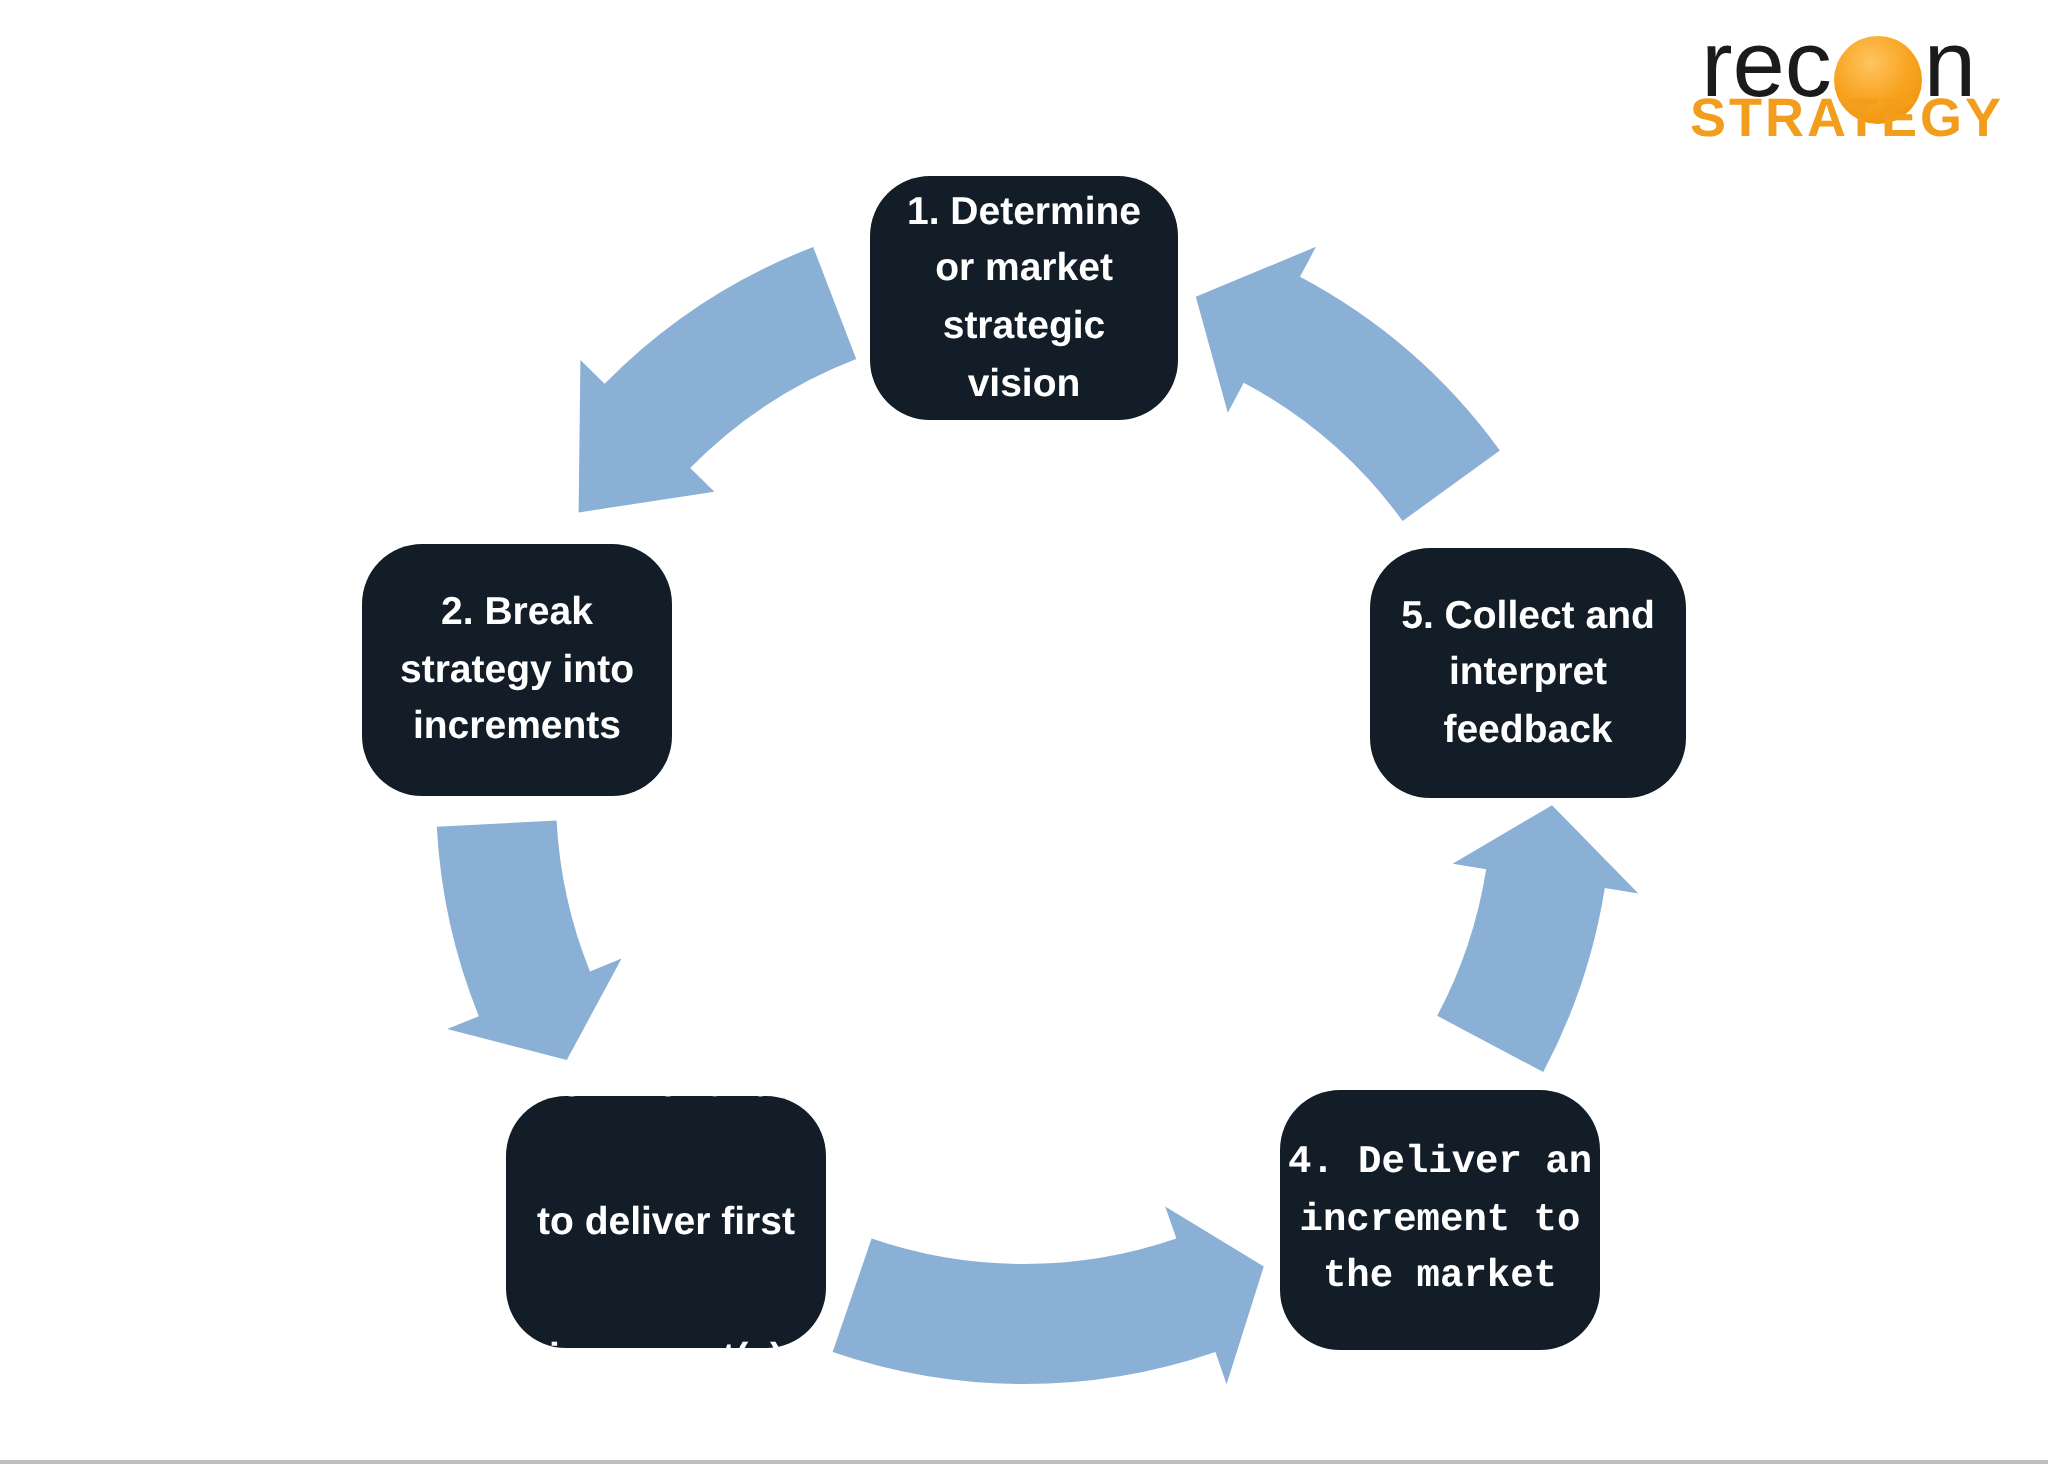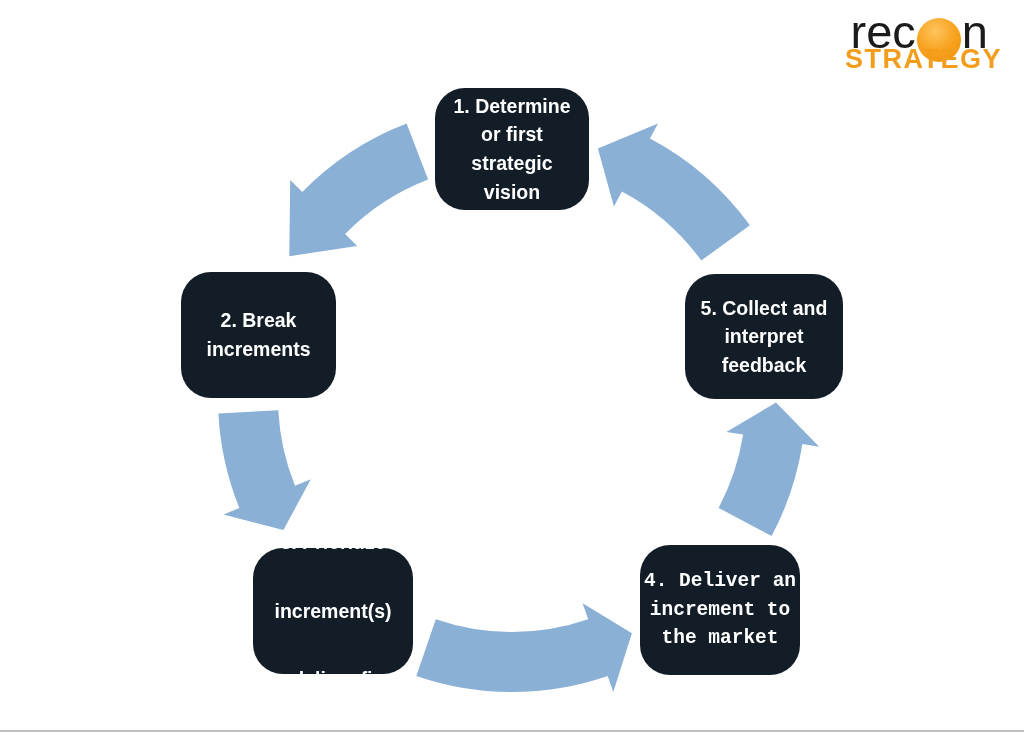--- a/index.html
+++ b/index.html
@@ -56,34 +56,35 @@
     <svg class="arrows" viewBox="0 0 1024 735" xmlns="http://www.w3.org/2000/svg">
       <path d="M 406.6,123.5 A 294 294 0 0 0 302.3,191.9 L 290.2,180.0 L 289.3,256.2 L 357.2,245.9 L 345.1,234.0 A 234 234 0 0 1 428.1,179.5 Z"></path>
       <path d="M 218.4,413.4 A 294 294 0 0 0 239.4,508.1 L 223.6,514.5 L 283.4,530.0 L 310.8,479.3 L 295.0,485.7 A 234 234 0 0 1 278.3,410.2 Z"></path>
       <path d="M 416.3,676.0 A 294 294 0 0 0 607.7,676.0 L 613.3,692.1 L 631.9,633.2 L 582.6,603.2 L 588.2,619.3 A 234 234 0 0 1 435.8,619.3 Z"></path>
       <path d="M 771.6,536.0 A 294 294 0 0 0 802.4,444.0 L 819.2,446.7 L 776.0,402.6 L 726.3,431.9 L 743.1,434.6 A 234 234 0 0 1 718.6,507.9 Z"></path>
       <path d="M 749.9,225.2 A 294 294 0 0 0 650.0,138.4 L 658.0,123.4 L 597.9,148.4 L 613.9,206.4 L 621.9,191.4 A 234 234 0 0 1 701.3,260.5 Z"></path>
     </svg>
 
     <div class="step s1">
       <div class="ln">1. Determine</div>
-      <div class="ln">or first</div>
+      <div class="ln">or market</div>
       <div class="ln">strategic</div>
       <div class="ln">vision</div>
     </div>
 
     <div class="step s2">
       <div class="ln">2. Break</div>
+      <div class="ln">strategy into</div>
       <div class="ln">increments</div>
     </div>
 
     <div class="step s3">
       <div class="ln">3. Prioritize</div>
+      <div class="ln">to deliver first</div>
       <div class="ln">increment(s)</div>
-      <div class="ln">to deliver first</div>
     </div>
 
     <div class="step s4">
       <div class="ln">4. Deliver an</div>
       <div class="ln">increment to</div>
       <div class="ln">the market</div>
     </div>
 
     <div class="step s5">
       <div class="ln">5. Collect and</div>

